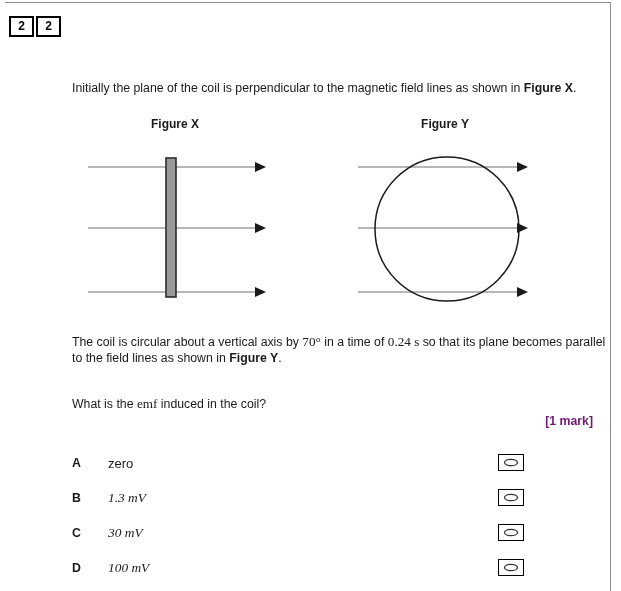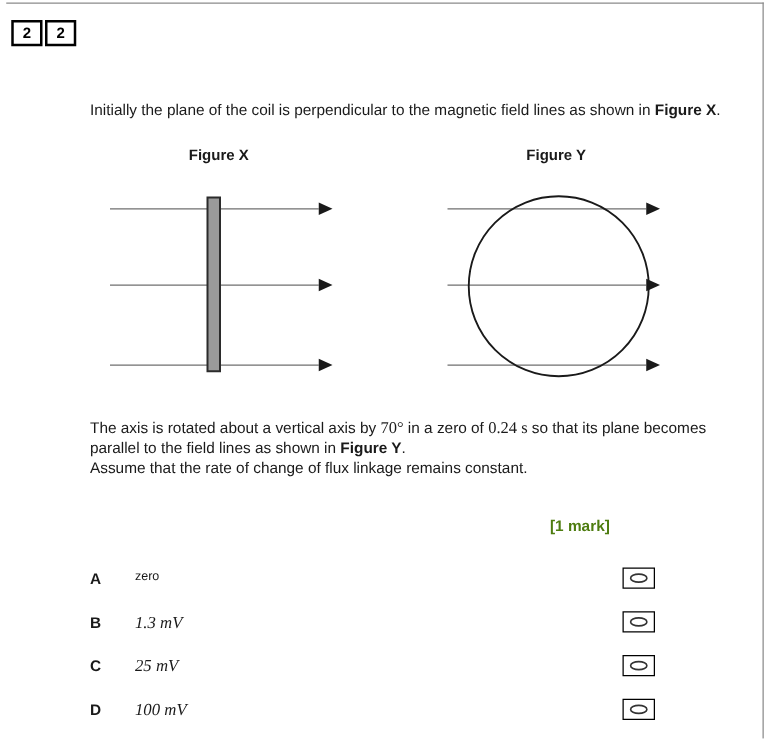--- a/index.html
+++ b/index.html
@@ -90,26 +90,27 @@
   
   .figure {
     position: absolute;
   }
   .fig-x { left: 80px; top: 148px; width: 200px; height: 160px; }
   .fig-y { left: 350px; top: 148px; width: 190px; height: 160px; }
 
   
   .marks {
     position: absolute;
-    left: 440px;
+    left: 428px;
     top: 414px;
     width: 165px;
+    text-align: right;
     font-size: 12.3px;
     font-weight: bold;
-    color: #4d7c0f;
+    color: #701a75;
   }
 
   
   .option {
     position: absolute;
     left: 0;
     width: 621px;
     height: 26px;
   }
   .opt-letter {
@@ -117,21 +118,21 @@
     left: 72px;
     top: 0;
     font-size: 12.3px;
     font-weight: bold;
     color: #1a1a1a;
   }
   .opt-text {
     position: absolute;
     left: 108px;
     top: 0;
-    font-size: 10px;
+    font-size: 13px;
     color: #1a1a1a;
   }
   .opt-text.serif {
     font-family: "Liberation Serif", serif;
     font-size: 13.4px;
     top: -1px;
     font-style: italic;
   }
   .opt-box {
     position: absolute;
@@ -192,22 +193,23 @@
       <g fill="#1a1a1a">
         <polygon points="167,14 178,19 167,24"></polygon>
         <polygon points="167,75 178,80 167,85"></polygon>
         <polygon points="167,139 178,144 167,149"></polygon>
       </g>
 
       <circle cx="97" cy="81" r="72" fill="none" stroke="#1a1a1a" stroke-width="1.5"></circle>
     </svg>
   </div>
 
-  <div class="para p3"><span>The axis is rotated about a vertical axis by </span><span class="num">70°</span><span> in a zero of </span><span class="num">0.24 s</span><span> so that its plane becomes parallel to the field lines as shown in </span><span class="bold">Figure Y</span><span>.</span><br><span>Assume that the rate of change of flux linkage remains constant.</span></div>
-
+  <div class="para p3"><span>The coil is circular about a vertical axis by </span><span class="num">70°</span><span> in a time of </span><span class="num">0.24 s</span><span> so that its plane becomes parallel to the field lines as shown in </span><span class="bold">Figure Y</span><span>.</span><br></div>
+
+  <div class="para p4"><span>What is the </span><span class="num">emf</span><span> induced in the coil?</span></div>
 
   <div class="marks">[1 mark]</div>
 
   <div class="option" style="top:456px">
     <span class="opt-letter">A</span>
     <span class="opt-text">zero</span>
     <span class="opt-box">
       <svg width="24" height="15" viewBox="0 0 24 15">
         <ellipse cx="12" cy="7.5" rx="6.5" ry="3.2" fill="none" stroke="#333" stroke-width="1.3"></ellipse>
       </svg>
@@ -219,21 +221,21 @@
     <span class="opt-text serif">1.3 mV</span>
     <span class="opt-box">
       <svg width="24" height="15" viewBox="0 0 24 15">
         <ellipse cx="12" cy="7.5" rx="6.5" ry="3.2" fill="none" stroke="#333" stroke-width="1.3"></ellipse>
       </svg>
     </span>
   </div>
 
   <div class="option" style="top:526px">
     <span class="opt-letter">C</span>
-    <span class="opt-text serif">25 mV</span>
+    <span class="opt-text serif">30 mV</span>
     <span class="opt-box">
       <svg width="24" height="15" viewBox="0 0 24 15">
         <ellipse cx="12" cy="7.5" rx="6.5" ry="3.2" fill="none" stroke="#333" stroke-width="1.3"></ellipse>
       </svg>
     </span>
   </div>
 
   <div class="option" style="top:561px">
     <span class="opt-letter">D</span>
     <span class="opt-text serif">100 mV</span>

